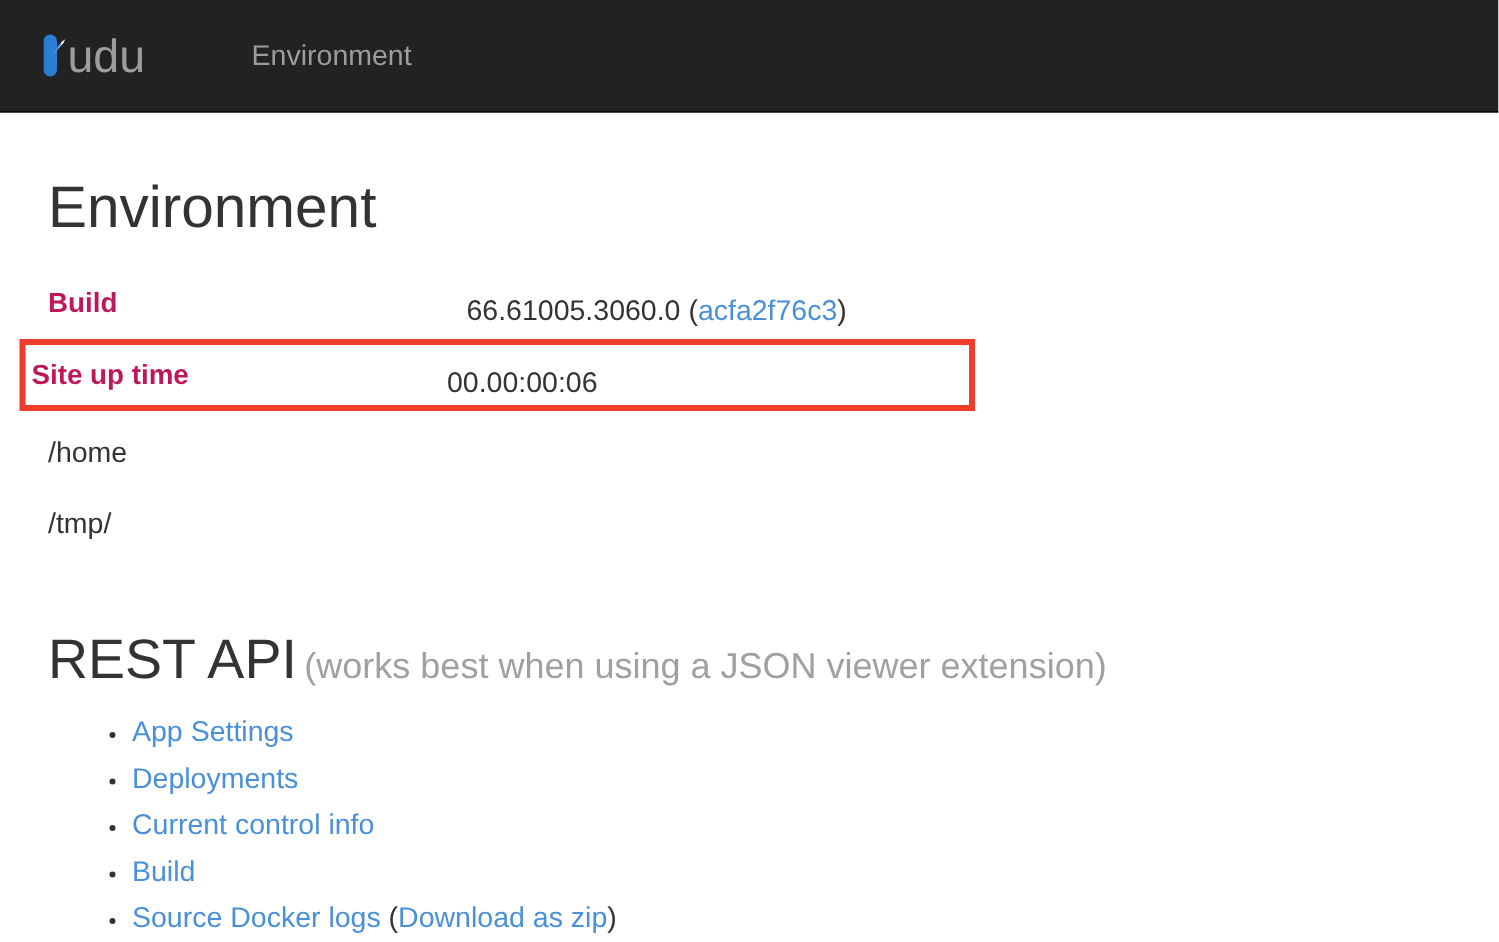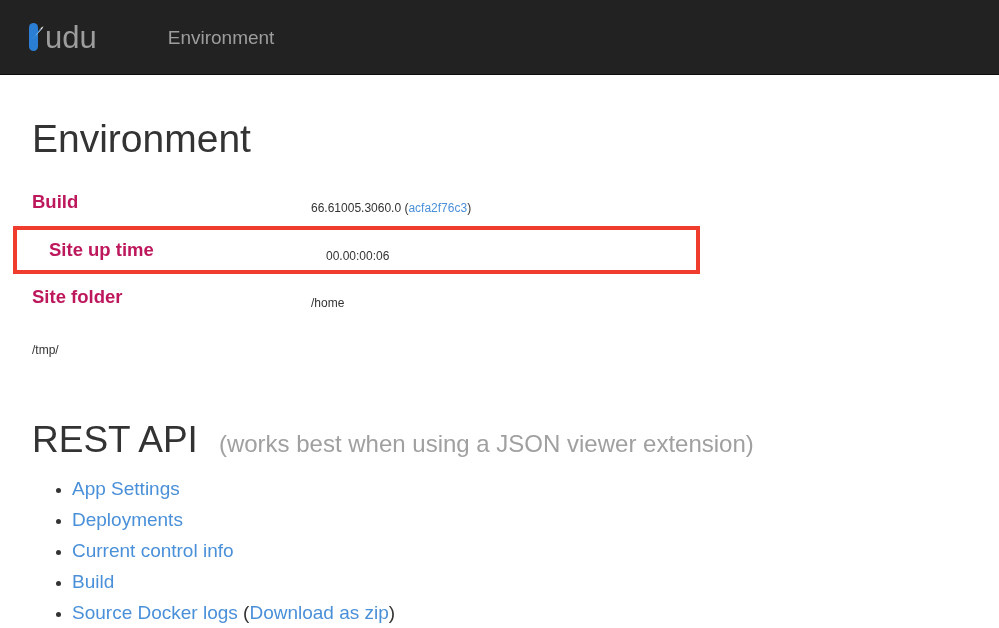--- a/index.html
+++ b/index.html
@@ -94,37 +94,37 @@
     display: flex;
     align-items: center;
     height: 47px;
     box-sizing: border-box;
     padding-left: 2px;
   }
   .env-row.highlight {
     position: relative;
     border: 4px solid #ef3c2d;
     margin-left: -17px;
-    padding-left: 32px;
-    width: 687px;
+    padding-left: 4px;
+    width: 637px;
     height: 48px;
   }
   .env-key {
     width: 279px;
     flex: 0 0 279px;
     font-weight: bold;
     font-size: 18.5px;
     color: #be185d;
   }
   .env-row.highlight .env-key {
     width: 277px;
     flex: 0 0 277px;
   }
   .env-val {
-    font-size: 12px;
+    font-size: 19px;
     color: #333333;
     white-space: nowrap;
     margin-top: 12px;
   }
   a.inline-link {
     color: #4a90d9;
     text-decoration: none;
     cursor: pointer;
   }
 
@@ -133,32 +133,33 @@
     font-size: 37px;
     font-weight: 400;
     color: #333333;
     margin: 52px 0 10px 2px;
     line-height: 1.1;
   }
   h2.rest-title .small {
     font-size: 24px;
     color: #a0a0a0;
     font-weight: 400;
-    margin-left: 21px;
+    margin-left: 5px;
   }
   ul.rest-list {
     margin: 12px 0 0 0;
     padding-left: 42px;
     list-style: disc;
   }
   ul.rest-list li {
     font-size: 19px;
     line-height: 31px;
     color: #333333;
     margin-bottom: 0px;
+    margin-left: 16px;
   }
   ul.rest-list li::marker { color: #333333; font-size: 16px; }
   ul.rest-list a {
     color: #4a90d9;
     text-decoration: none;
     cursor: pointer;
   }
   .paren { color: #333333; }
 </style>
 </head>
@@ -195,21 +196,20 @@
       <div class="env-key">Build</div>
       <div class="env-val"><span>66.61005.3060.0 (</span><a class="inline-link">acfa2f76c3</a><span>)</span></div>
     </div>
 
     <div class="env-row highlight">
       <div class="env-key">Site up time</div>
       <div class="env-val">00.00:00:06</div>
     </div>
 
     <div class="env-row">
-      <div class="env-key">Site folder</div>
       <div class="env-val">/home</div>
     </div>
 
     <div class="env-row">
       <div class="env-val">/tmp/</div>
     </div>
 
   </div>
 
   <h2 class="rest-title"><span>REST API</span><span class="small">(works best when using a JSON viewer extension)</span></h2>

